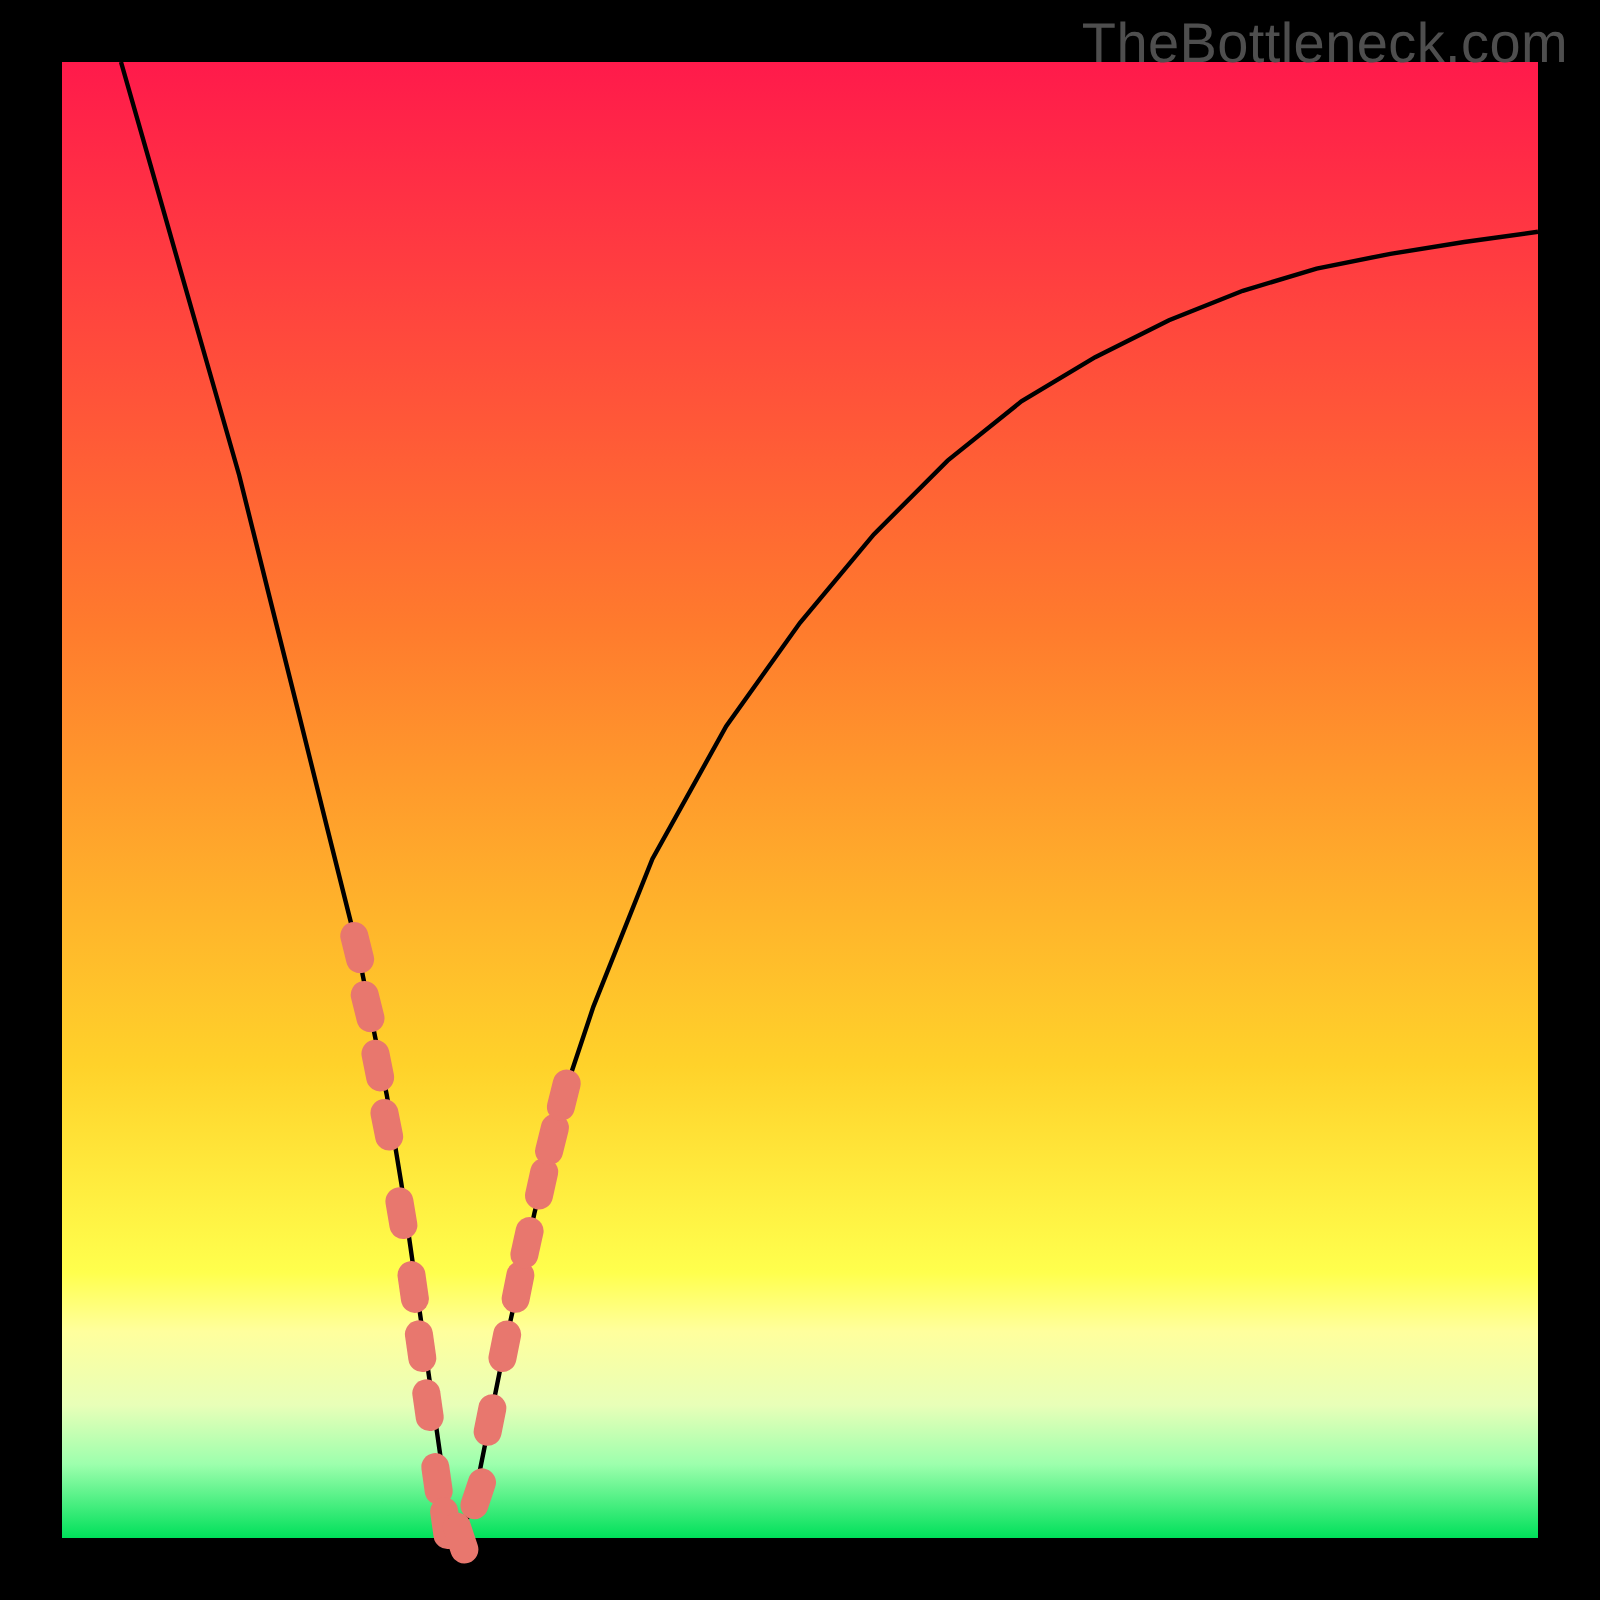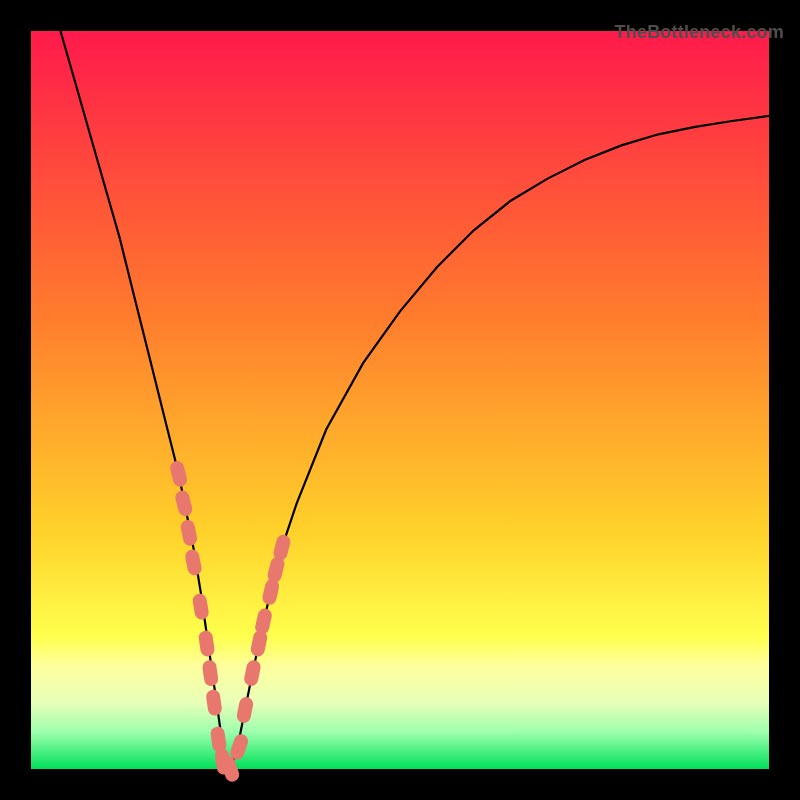--- a/index.html
+++ b/index.html
@@ -36,25 +36,25 @@
   svg.curve {
     position: absolute;
     left: 0;
     top: 0;
     width: 738px;
     height: 738px;
     overflow: visible;
   }
   .watermark {
     position: absolute;
-    top: 22px;
+    top: 6px;
     right: 16px;
     color: #4e4e4e;
-    font-size: 18px;
-    font-weight: 700;
+    font-size: 28px;
+    font-weight: 400;
     letter-spacing: 0.2px;
   }
 </style>
 </head>
 <body>
 
 <div class="frame">
   <div class="plot-area">
     <svg class="gradient-bg" viewBox="0 0 738 738" preserveAspectRatio="none">
       <defs>

